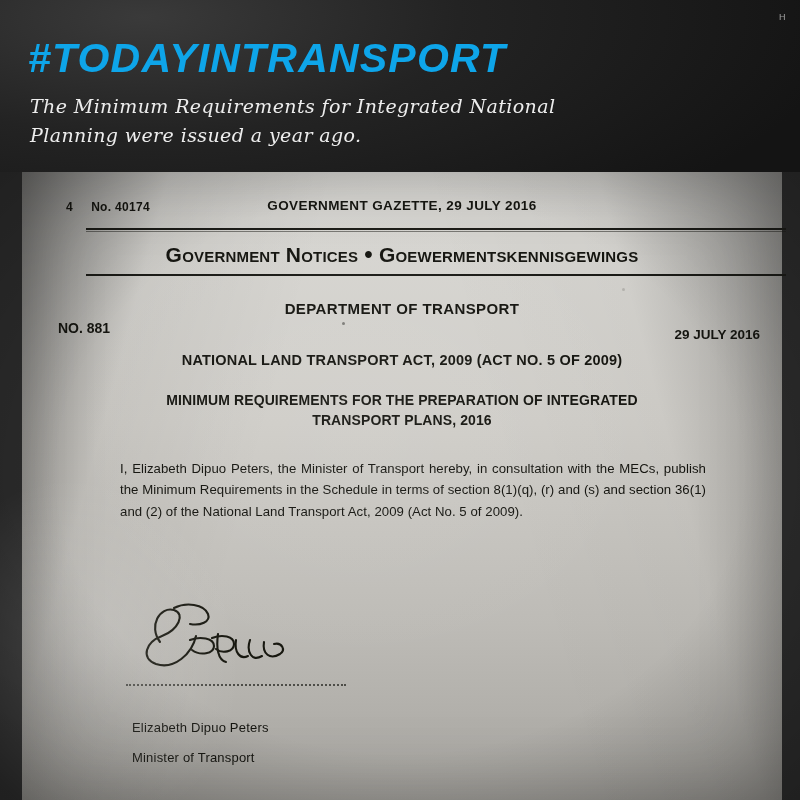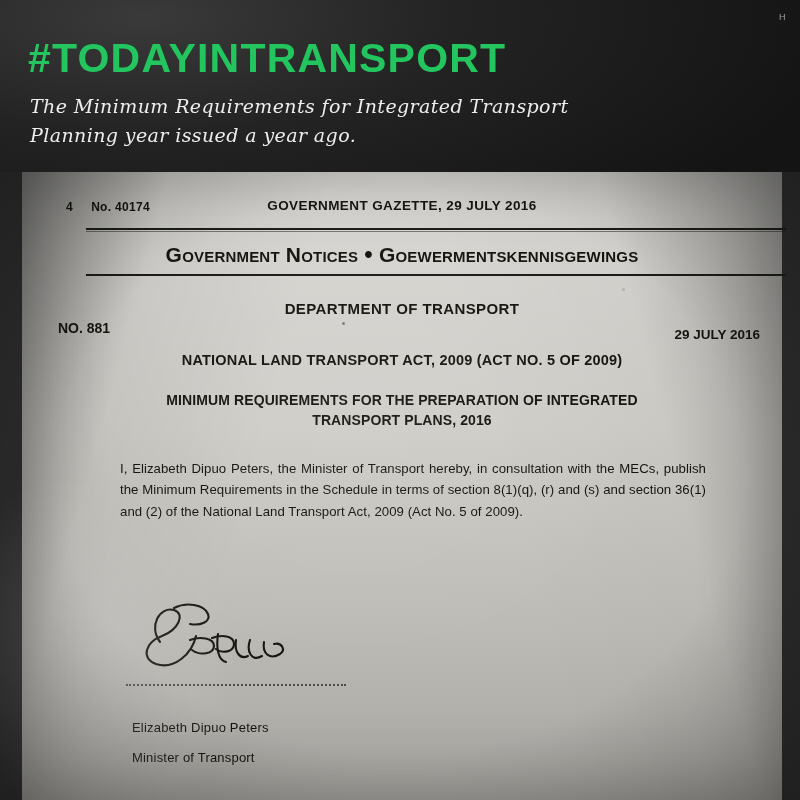--- a/index.html
+++ b/index.html
@@ -31,26 +31,27 @@
     top: 12px;
     color: #b8b8b8;
     font-size: 9px;
     letter-spacing: 0.5px;
     opacity: .85;
   }
   .hashtag {
     position: absolute;
     left: 28px;
     top: 38px;
-    color: #22c55e;
+    color: #0ea5e9;
     font-size: 41px;
     font-weight: 700;
     letter-spacing: 1.2px;
     line-height: 1;
     white-space: nowrap;
+    font-style: italic;
   }
   .subline {
     position: absolute;
     left: 30px;
     top: 92px;
     width: 560px;
     color: #ededed;
     font-family: "DejaVu Serif", serif;
     font-style: italic;
     font-size: 19px;
@@ -215,21 +216,21 @@
 <body>
 
 <div id="page">
 
   <div class="header-bg"></div>
 
   <div class="corner-mark">H</div>
 
   <div class="hashtag">#TODAYINTRANSPORT</div>
 
-  <div class="subline">The Minimum Requirements for Integrated Transport Planning year issued a year ago.</div>
+  <div class="subline">The Minimum Requirements for Integrated National Planning were issued a year ago.</div>
 
   <div class="photo">
     <div class="paper">
 
       <div class="pg-num">
         <span>4</span>
         &nbsp;&nbsp;&nbsp;
         <span>No. 40174</span>
       </div>
 

